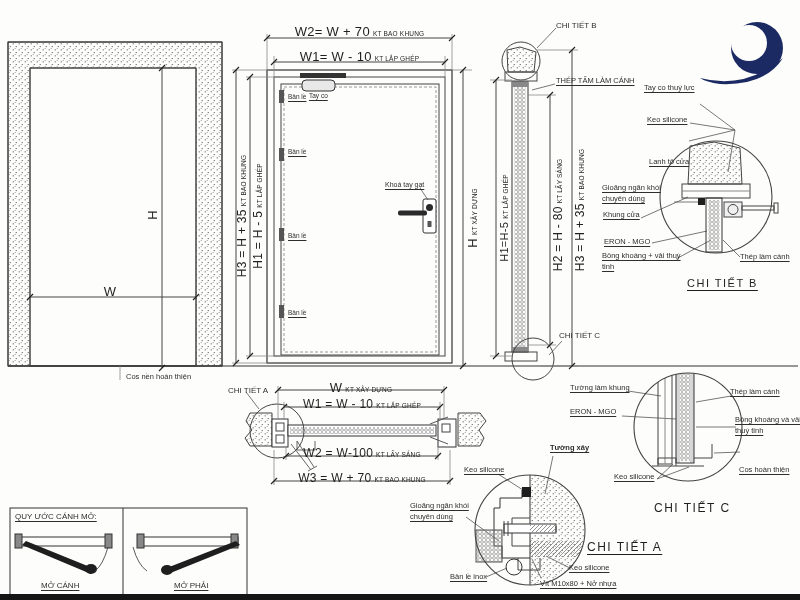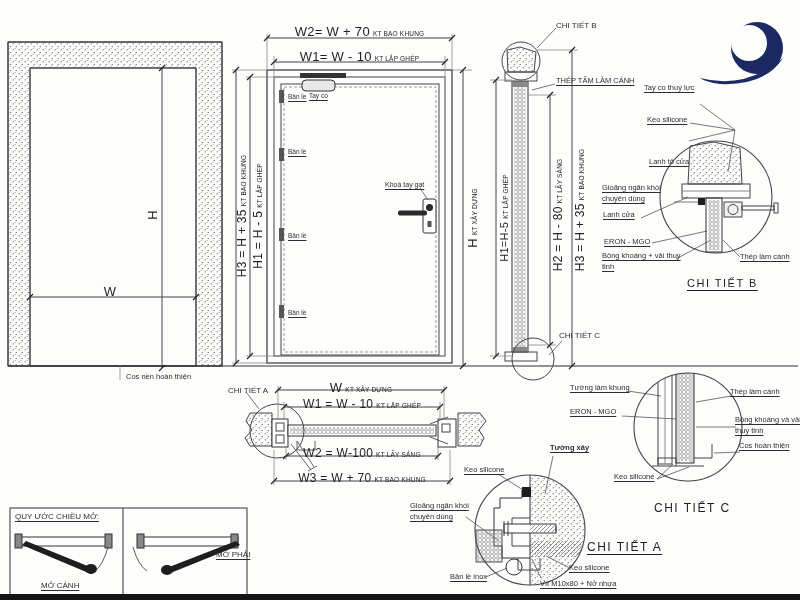--- a/index.html
+++ b/index.html
@@ -215,39 +215,39 @@
 <div class="lbl noline f8" style="left:228px; top:385px;">CHI TIẾT A</div>
 <div class="dim" style="left:278px; top:378px; width:166px;"><span class="eq">W</span><span class="kt">KT XÂY DỰNG</span></div>
 <div class="dim" style="left:284px; top:394px; width:156px;"><span class="eq sm">W1 = W - 10</span><span class="kt">KT LẮP GHÉP</span></div>
 <div class="dim" style="left:286px; top:443px; width:152px;"><span class="eq sm">W2 = W-100</span><span class="kt">KT LẤY SÁNG</span></div>
 <div class="dim" style="left:274px; top:468px; width:176px;"><span class="eq sm">W3 = W + 70</span><span class="kt">KT BAO KHUNG</span></div>
 
 <div class="lbl" style="left:644px; top:82px;">Tay co thuỷ lực</div>
 <div class="lbl" style="left:647px; top:114px;">Keo silicone</div>
 <div class="lbl" style="left:649px; top:132px;margin-top:24px;">Lanh tô cửa</div>
 <div class="lbl wrap" style="left:602px; top:182px; width:72px;">Gioăng ngăn khói chuyên dùng</div>
-<div class="lbl" style="left:603px; top:209px;">Lanh cửa</div>
+<div class="lbl" style="left:603px; top:209px;">Khung cửa</div>
 <div class="lbl" style="left:604px; top:236px;">ERON - MGO</div>
 <div class="lbl wrap" style="left:602px; top:250px; width:80px;">Bông khoáng + vải thuỷ tinh</div>
 <div class="lbl" style="left:740px; top:251px;">Thép làm cánh</div>
 <div class="title u b" style="left:687px; top:277px;">CHI TIẾT B</div>
 
 <div class="lbl" style="left:464px; top:464px;">Keo silicone</div>
 <div class="lbl" style="left:550px; top:442px;font-weight:bold;">Tường xây</div>
 <div class="lbl wrap" style="left:410px; top:500px; width:78px;">Gioăng ngăn khói chuyên dùng</div>
 <div class="lbl" style="left:450px; top:571px;">Bản lề inox</div>
 <div class="lbl" style="left:540px; top:578px;">Vít M10x80 + Nở nhựa</div>
 <div class="lbl" style="left:569px; top:562px;">Keo silicone</div>
 <div class="title u" style="left:587px; top:540px;">CHI TIẾT A</div>
 
 <div class="lbl" style="left:570px; top:382px;">Tường làm khung</div>
 <div class="lbl" style="left:570px; top:406px;">ERON - MGO</div>
 <div class="lbl" style="left:614px; top:471px;">Keo silicone</div>
 <div class="lbl" style="left:730px; top:386px;">Thép làm cánh</div>
 <div class="lbl wrap" style="left:735px; top:414px; width:82px;">Bông khoáng và vải thuỷ tinh</div>
-<div class="lbl" style="left:739px; top:440px;">Cos hoàn thiện</div>
+<div class="lbl" style="left:739px; top:464px;">Cos hoàn thiện</div>
 <div class="title" style="left:654px; top:501px;">CHI TIẾT C</div>
 
-<div class="lbl f8" style="left:15px; top:511px;">QUY ƯỚC CHIỀU MỞ:</div>
+<div class="lbl f8" style="left:15px; top:511px;">QUY ƯỚC CÁNH MỞ:</div>
 <div class="lbl f8" style="left:41px; top:580px;">MỞ CÁNH</div>
-<div class="lbl f8" style="left:174px; top:549px;margin-left:42px;">MỞ PHẢI</div>
+<div class="lbl f8" style="left:174px; top:580px;">MỞ PHẢI</div>
 
 </div>
 
 </body></html>

